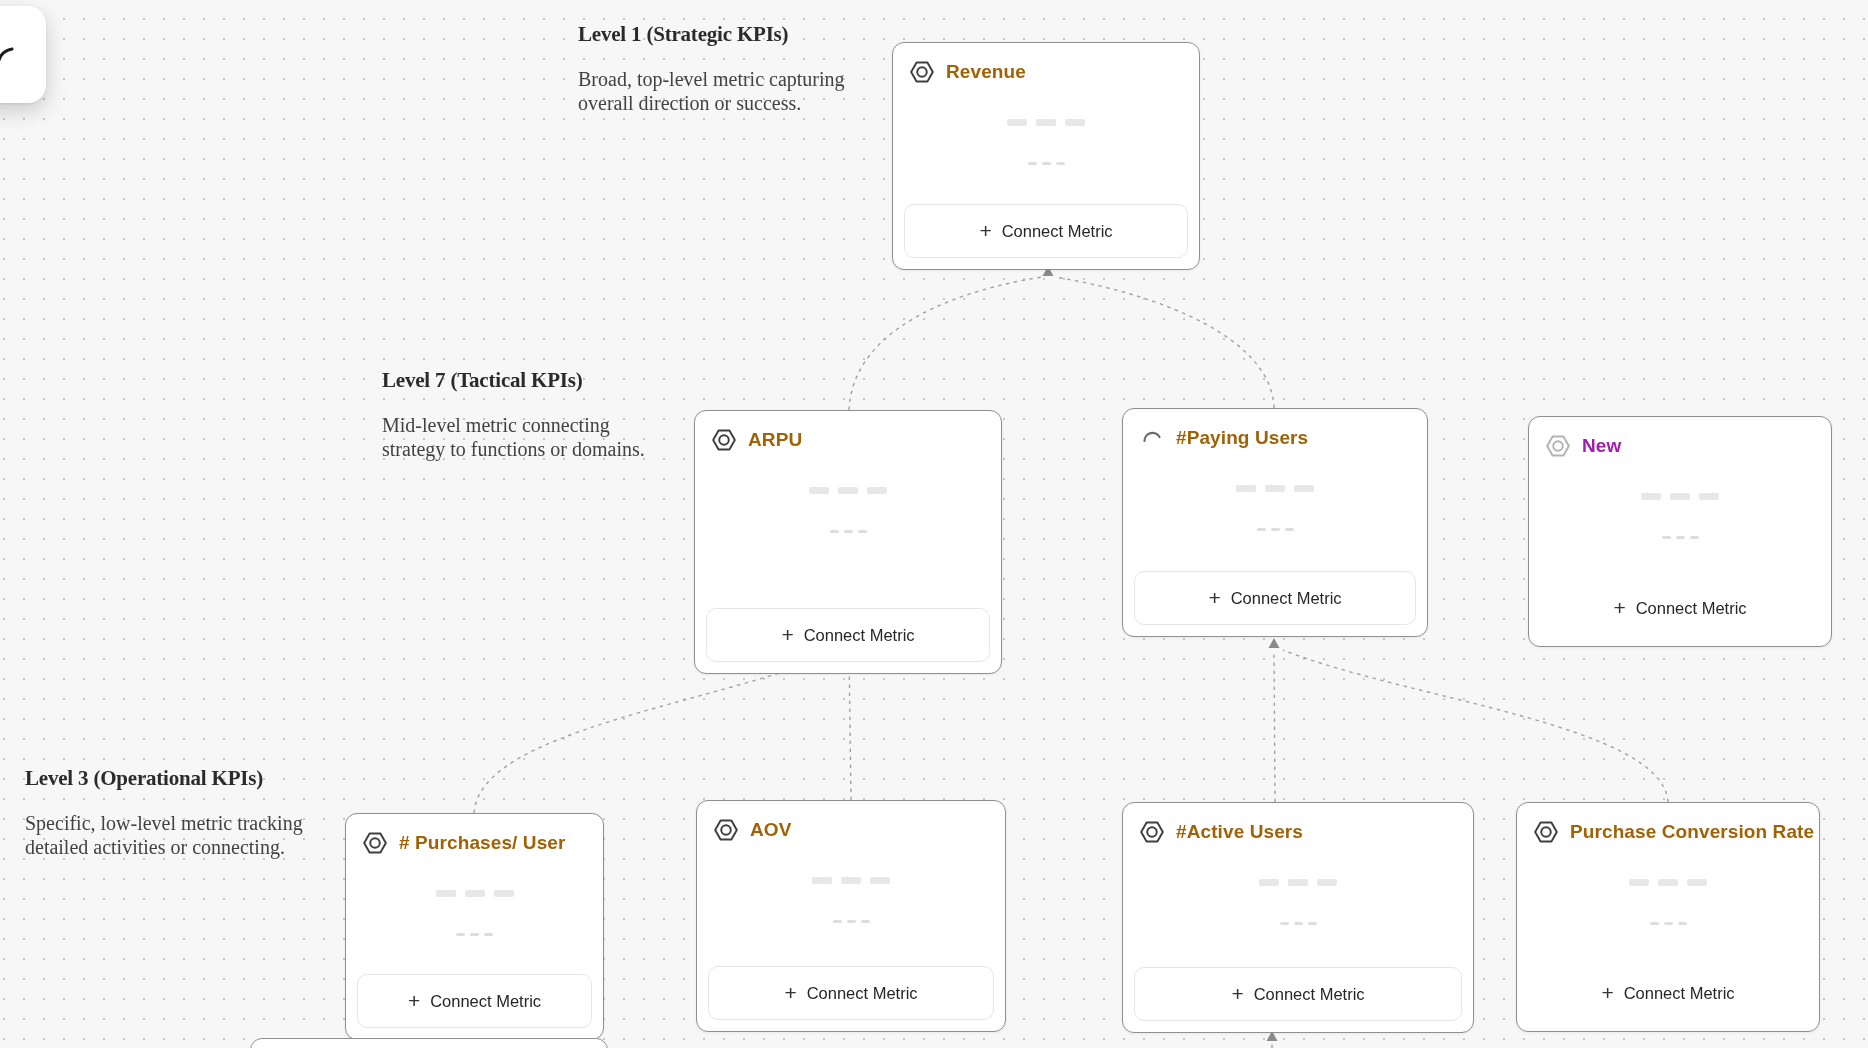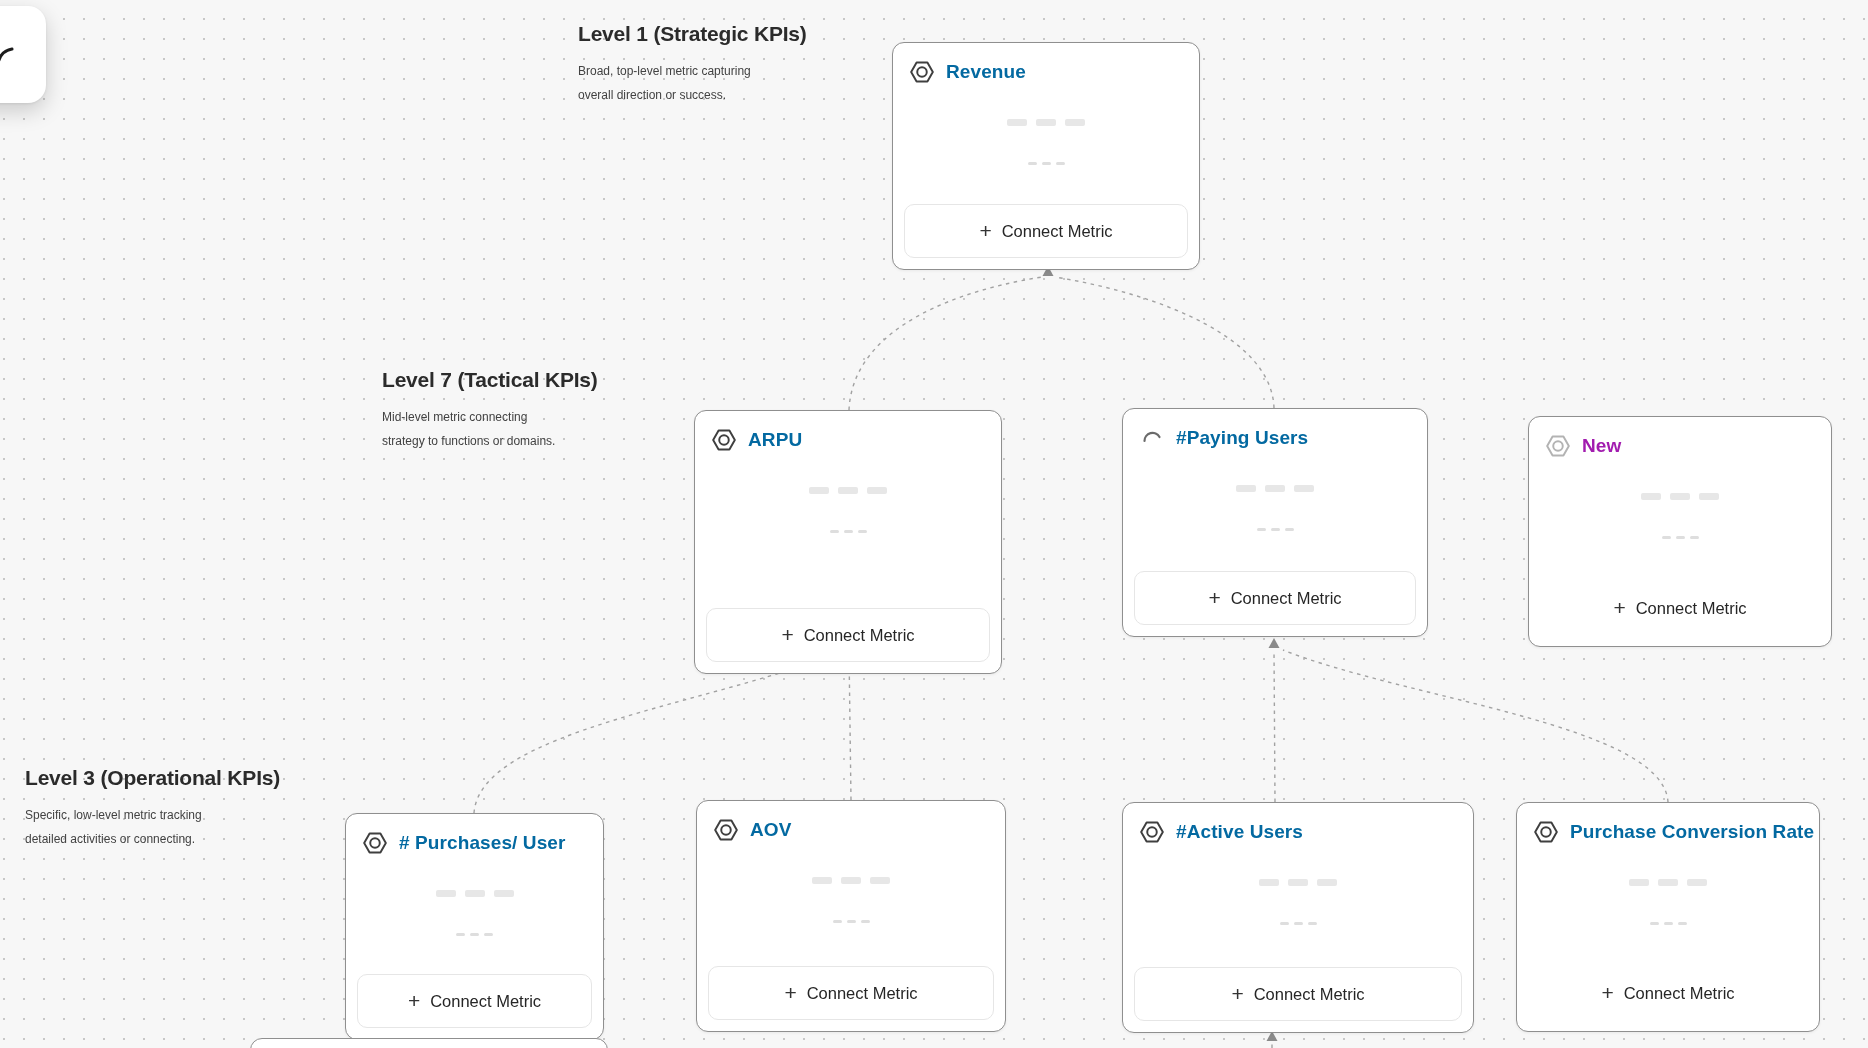--- a/index.html
+++ b/index.html
@@ -10,40 +10,40 @@
   }
   .canvas{
     position:absolute;inset:0;
     background-color:#f7f7f7;
     background-image:radial-gradient(circle,#c7c7c7 1.3px,transparent 1.5px);
     background-size:20px 20px;
     background-position:14px 9px;
   }
   svg.connections{position:absolute;left:0;top:0;pointer-events:none;}
 
-  .level-label{position:absolute;}
+  .level-label{position:absolute;font-family:Liberation Serif, serif;}
   .level-label h2{
     margin:0;font-size:21px;font-weight:700;color:#2b2b2b;letter-spacing:-0.2px;
   }
   .level-label p{
-    margin:13px 0 0 0;font-size:12px;line-height:24px;color:#424242;
+    margin:20px 0 0 0;font-size:20px;line-height:24px;color:#424242;
   }
 
   .card{
     position:absolute;background:#ffffff;
     border:1.5px solid #8f8f8f;border-radius:12px;
     box-shadow:0 1px 3px rgba(0,0,0,0.06);
     box-sizing:border-box;
   }
   .card-header{
     display:flex;align-items:center;gap:11px;padding:15px 16px 0 15px;
   }
   .card-icon{width:27px;height:27px;display:flex;align-items:center;justify-content:center;flex:0 0 auto;}
   .card-title{
-    font-size:19px;font-weight:700;color:#0369a1;letter-spacing:0.1px;white-space:nowrap;
+    font-size:19px;font-weight:700;color:#a16207;letter-spacing:0.1px;white-space:nowrap;
   }
   .card.muted .card-title{color:#a21caf;}
   .skel-row{position:absolute;left:0;right:0;display:flex;justify-content:center;}
   .skel-row.blocks{top:76px;gap:9px;}
   .skel-row.blocks i{width:20px;height:7px;background:#e7e7e7;border-radius:2px;}
   .skel-row.dashes{top:119px;gap:5px;}
   .skel-row.dashes i{width:9px;height:3px;background:#dedede;border-radius:1.5px;}
   .connect-btn{
     position:absolute;left:11px;right:11px;bottom:11px;height:54px;
     background:#ffffff;border:1px solid #e6e6e6;border-radius:10px;

